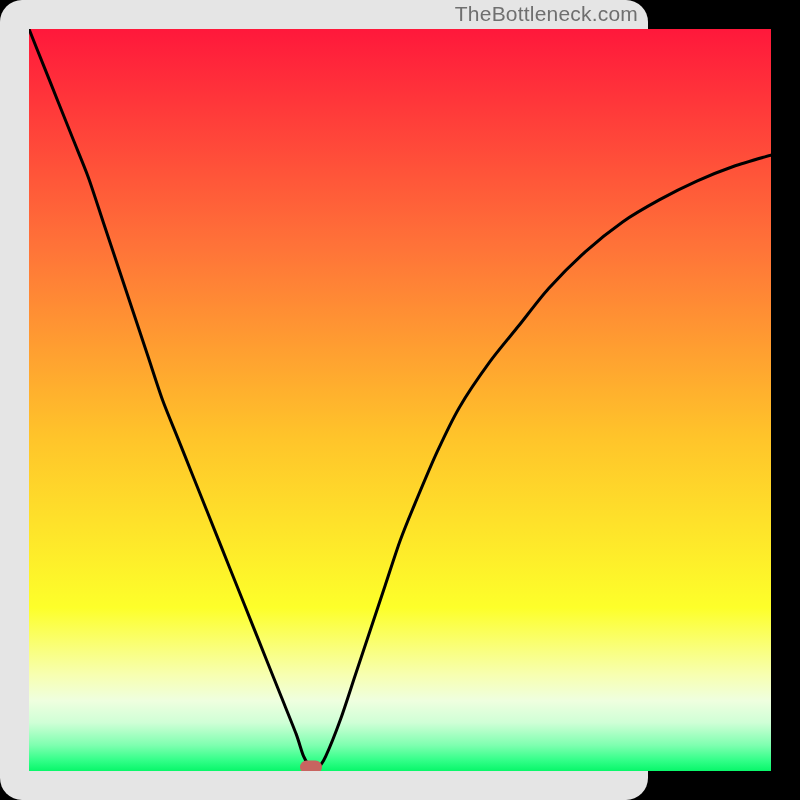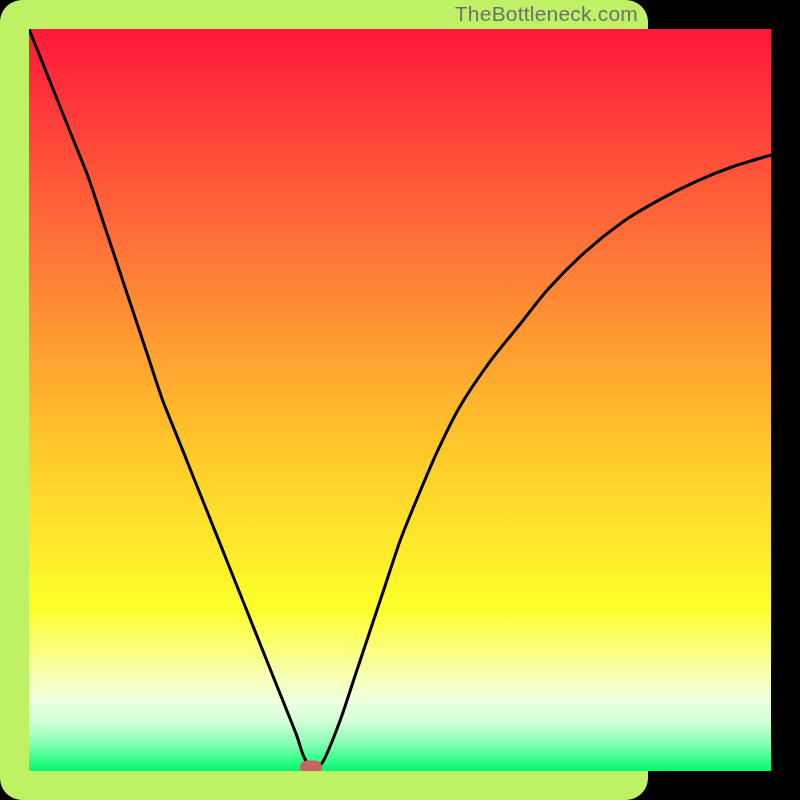--- a/index.html
+++ b/index.html
@@ -8,21 +8,21 @@
     width: 800px;
     height: 800px;
     background: #000;
     overflow: hidden;
     font-family: Arial, Helvetica, sans-serif;
   }
   .frame {
     position: relative;
     width: 648px;
     height: 800px;
-    background: #bef264;
+    background: #e5e5e5;
     border-radius: 22px;
   }
   .watermark {
     position: absolute;
     top: 2px;
     right: 10px;
     color: #6f6f6f;
     font-size: 21px;
     font-weight: 400;
     letter-spacing: 0.2px;

